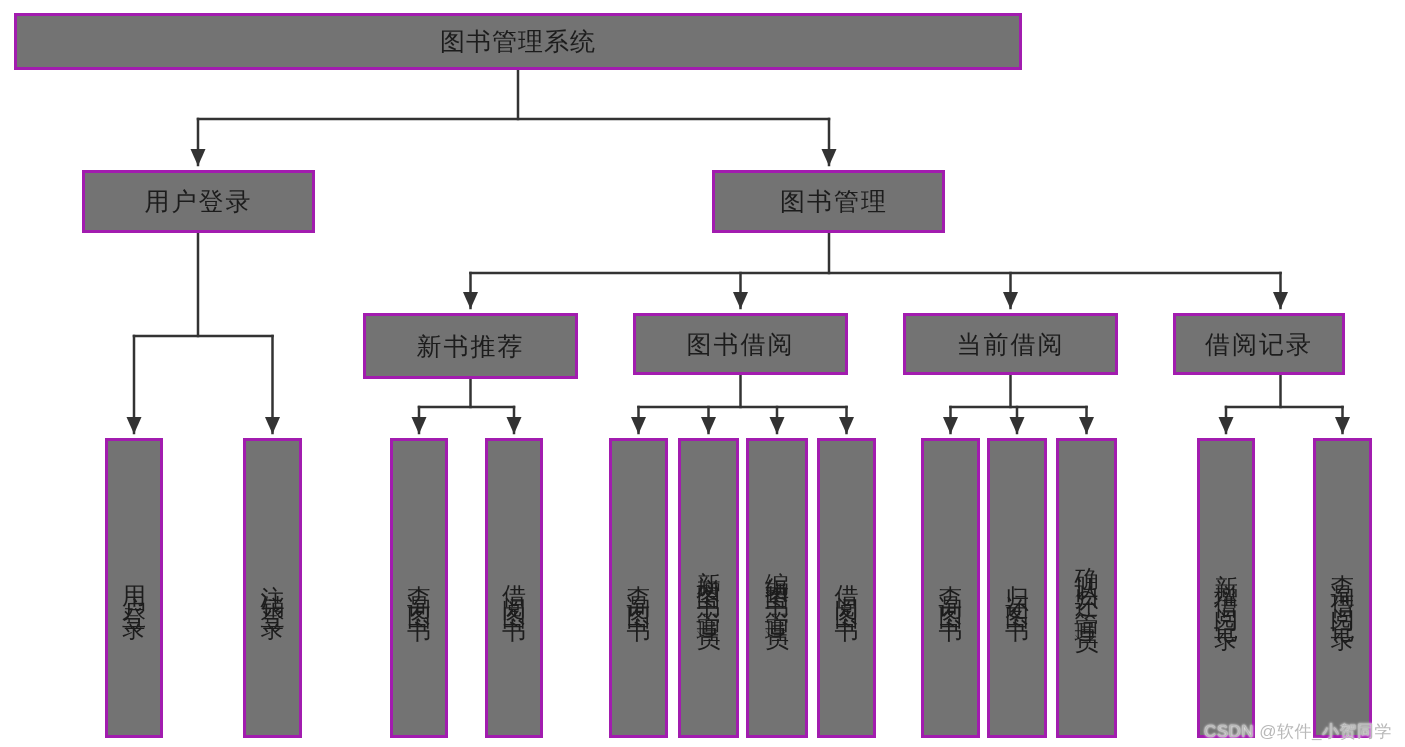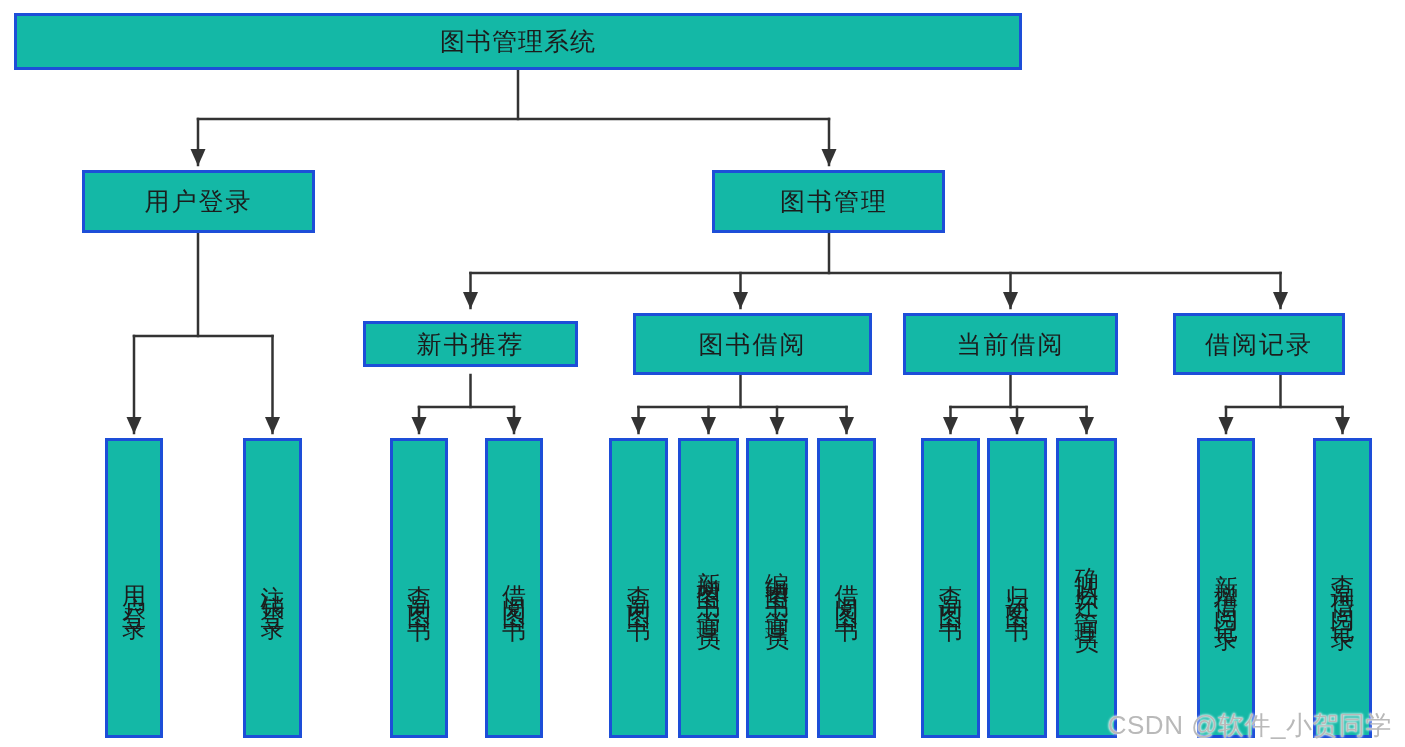--- a/index.html
+++ b/index.html
@@ -8,22 +8,22 @@
     width:1405px;height:747px;
     background:#ffffff;
     overflow:hidden;
     font-family:"Liberation Sans","DejaVu Sans",sans-serif;
     color:#1c1c1c;
   }
   .connectors{position:absolute;left:0;top:0;z-index:1;}
   .box{
     position:absolute;
     box-sizing:border-box;
-    border:3px solid #1d4ed8;
-    background:#14b8a6;
+    border:3px solid #a21caf;
+    background:#737373;
     display:flex;
     align-items:center;
     justify-content:center;
     z-index:2;
   }
   .hlabel{
     font-size:25px;
     letter-spacing:2px;
     white-space:nowrap;
     color:#1c1c1c;
@@ -38,21 +38,21 @@
     color:#1c1c1c;
     white-space:nowrap;
   }
   .vlabel.sp8{letter-spacing:9px;}
   .vlabel.sp9{letter-spacing:8px;}
   .watermark{
     position:absolute;
     right:13px;
     bottom:4px;
     z-index:3;
-    font-size:26px;
+    font-size:17px;
     letter-spacing:0.5px;
     color:#b9b9b9;
     text-shadow:0 0 3px #ffffff,0 0 2px #ffffff;
     white-space:nowrap;
     pointer-events:none;
   }
 </style>
 </head>
 <body>
 
@@ -112,24 +112,24 @@
     <span class="hlabel">图书管理系统</span>
   </div>
 
   <div class="box" style="left:82px;top:170px;width:233px;height:63px;">
     <span class="hlabel">用户登录</span>
   </div>
   <div class="box" style="left:712px;top:170px;width:233px;height:63px;padding-left:11px;">
     <span class="hlabel">图书管理</span>
   </div>
 
-  <div class="box" style="left:363px;top:321px;width:215px;height:46px;">
+  <div class="box" style="left:363px;top:313px;width:215px;height:66px;">
     <span class="hlabel">新书推荐</span>
   </div>
-  <div class="box" style="left:633px;top:313px;width:239px;height:62px;text-align:right;">
+  <div class="box" style="left:633px;top:313px;width:215px;height:62px;text-align:right;">
     <span class="hlabel">图书借阅</span>
   </div>
   <div class="box" style="left:903px;top:313px;width:215px;height:62px;text-align:right;">
     <span class="hlabel">当前借阅</span>
   </div>
   <div class="box" style="left:1173px;top:313px;width:172px;height:62px;">
     <span class="hlabel">借阅记录</span>
   </div>
 
   <div class="box" style="left:105px;top:438px;width:58px;height:300px;">

